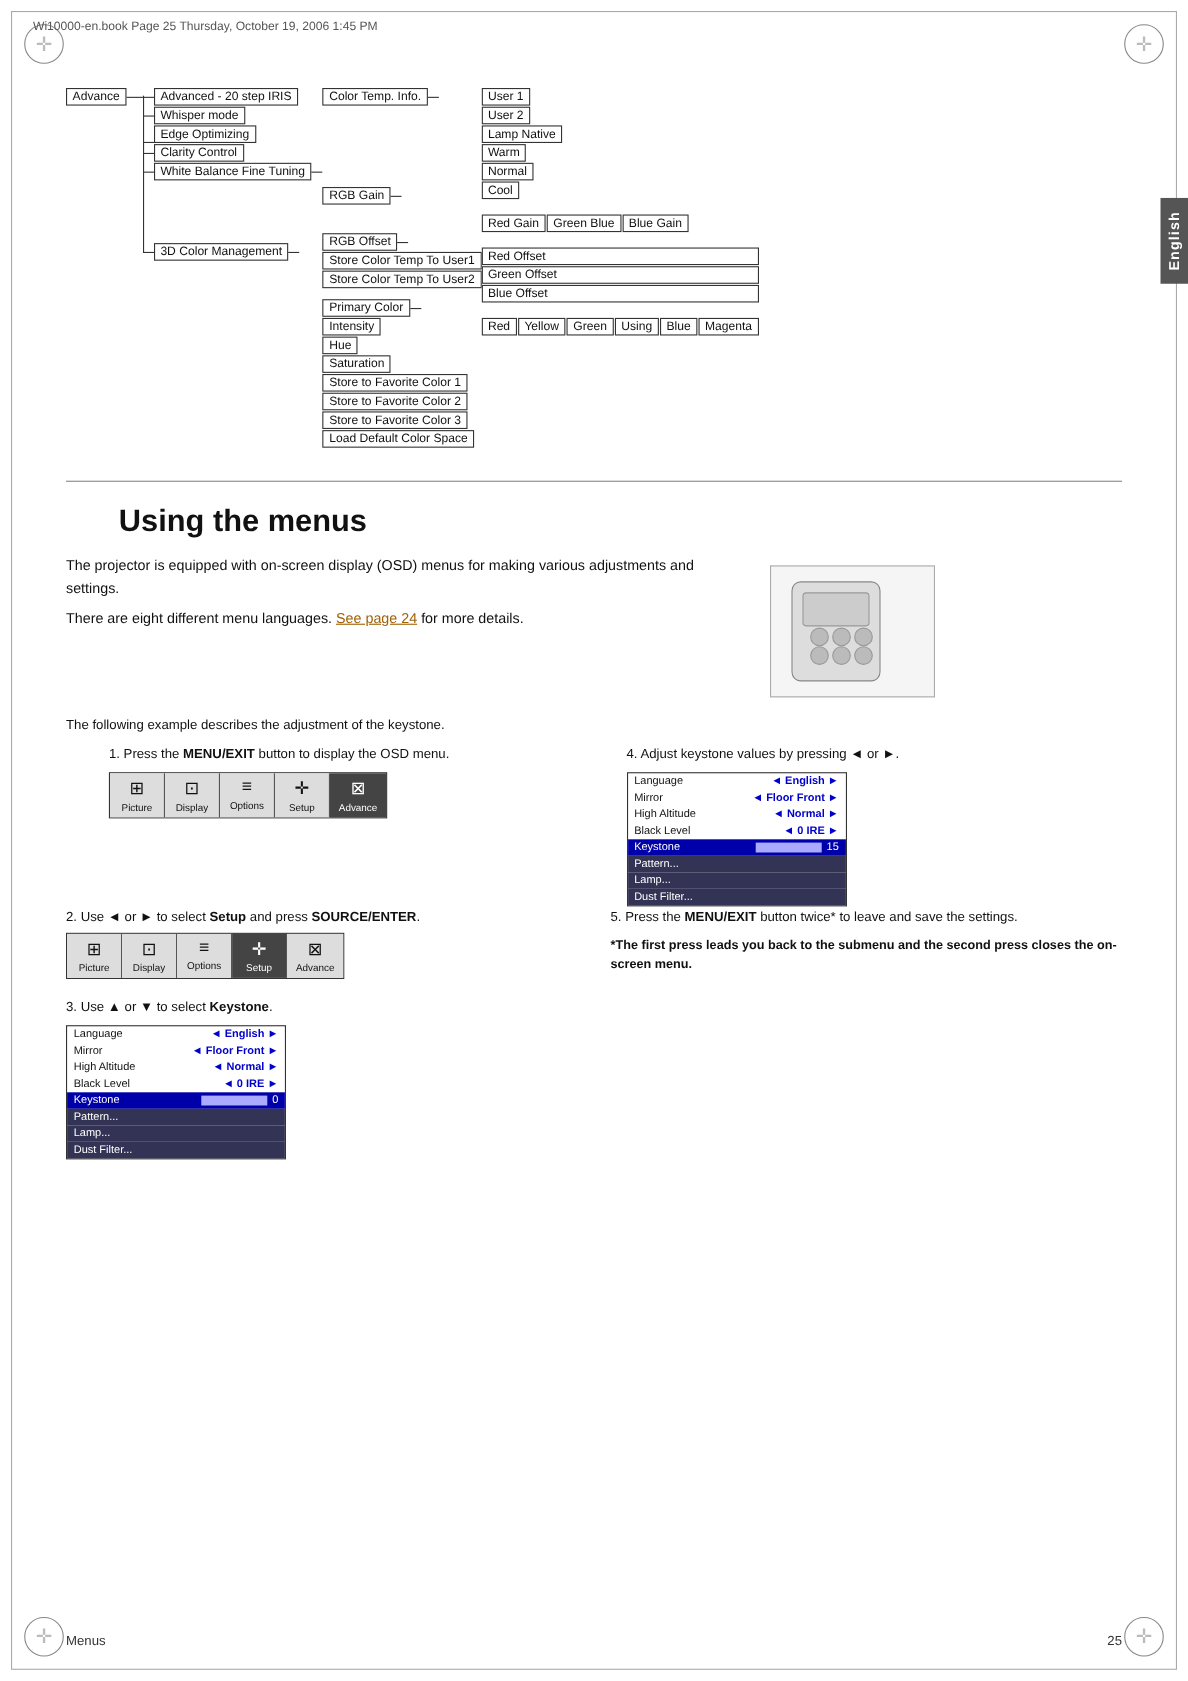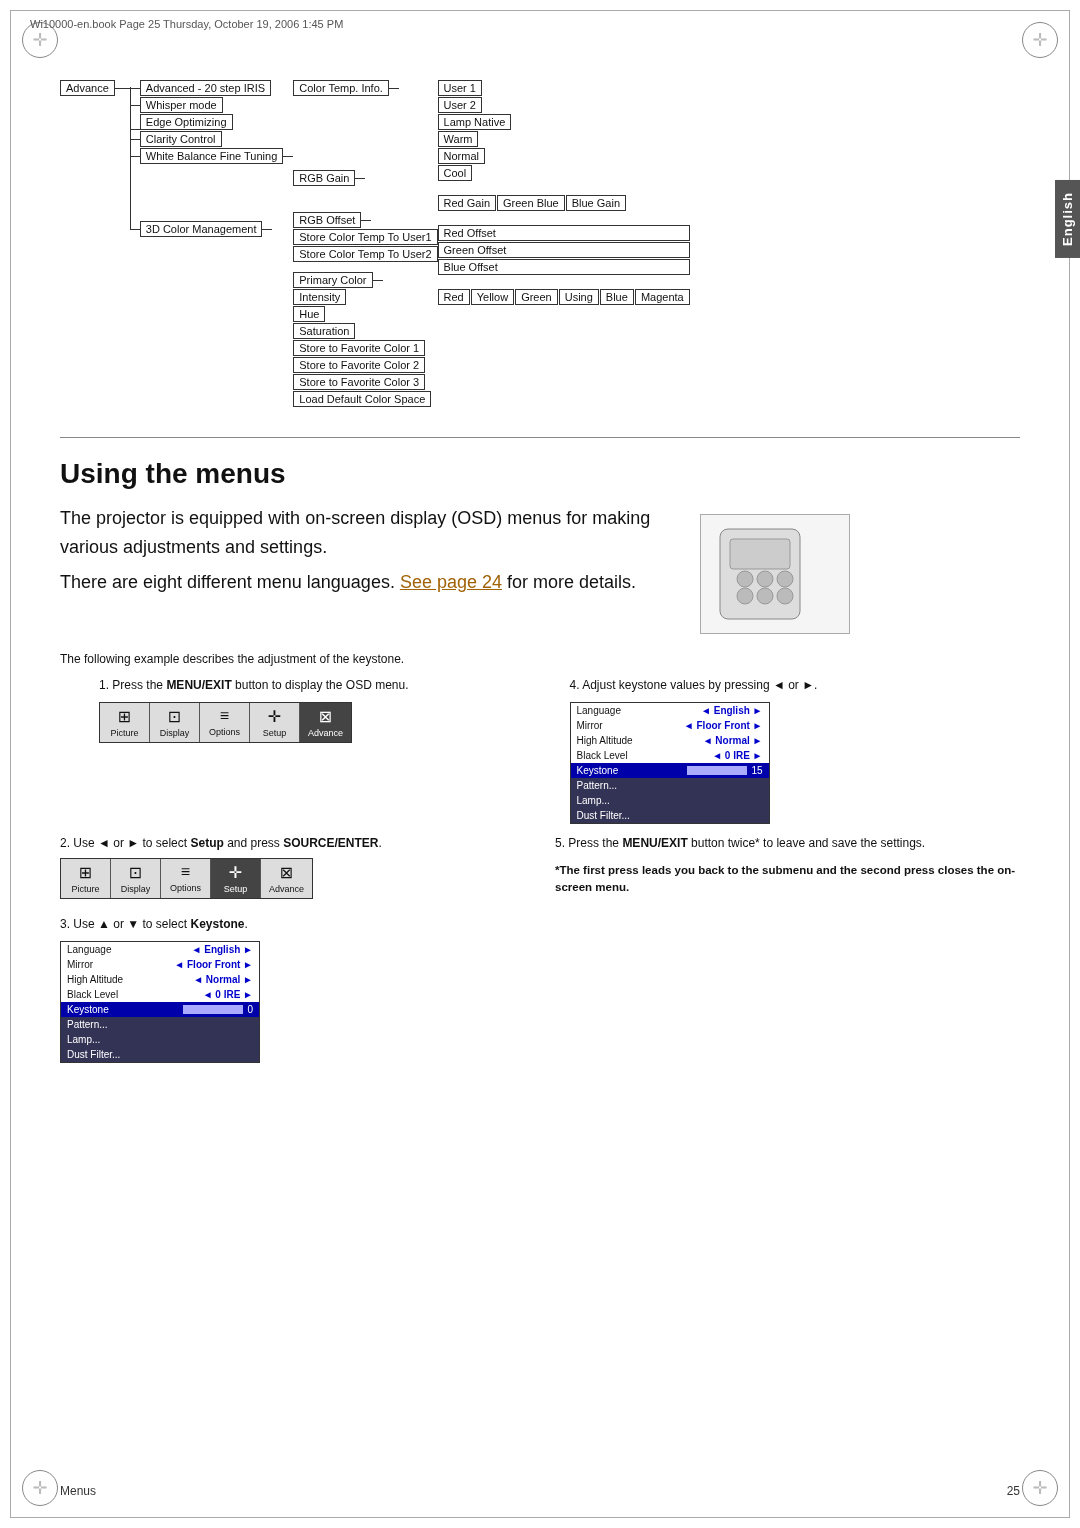--- a/index.html
+++ b/index.html
@@ -69,24 +69,25 @@
       right: 60px;
       bottom: 60px;
     }
 
     
     .section-title {
       font-size: 28px;
       font-weight: bold;
       margin-bottom: 14px;
       margin-top: 20px;
+      margin-left: 48px;
     }
 
     .section-body {
-      font-size: 18px;
+      font-size: 13px;
       line-height: 1.6;
       max-width: 600px;
     }
 
     .link-text {
       color: #a16207;
       text-decoration: underline;
     }
 
     .step-text {
@@ -135,21 +136,20 @@
       gap: 10px;
     }
     .osd-row.highlighted { background: #00a; color: #fff; }
     .osd-row.selected { background: #335; color: #fff; }
     .osd-val { color: #00c; font-weight: bold; }
 
     
     .steps-row {
       display: flex;
       gap: 30px;
-      margin-top: 10px;
     }
     .steps-left { flex: 1; }
     .steps-right { flex: 1; }
 
     
     .footer {
       position: absolute;
       bottom: 30px;
       left: 60px;
       right: 60px;

